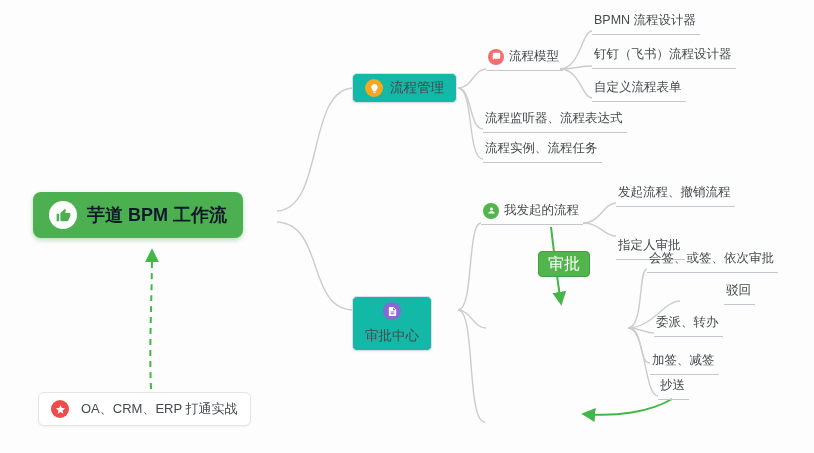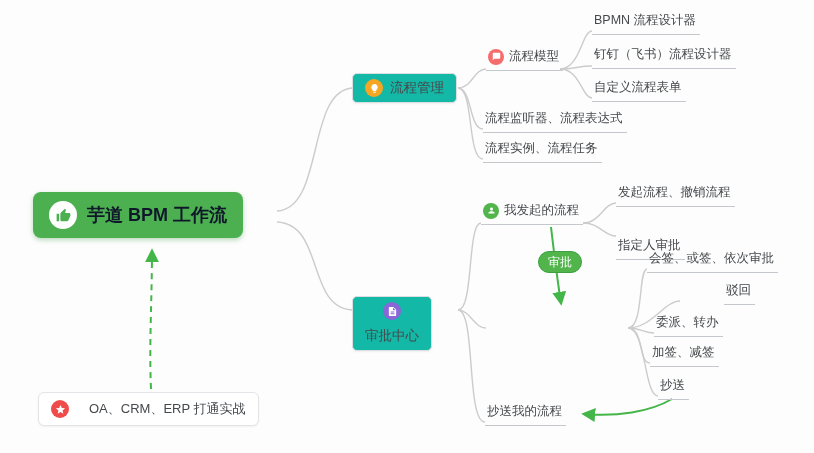--- a/index.html
+++ b/index.html
@@ -22,33 +22,33 @@
     background:var(--root-bg,#4cb050);color:#0f172a;
     font-size:18px;font-weight:bold;
     box-shadow:0 2px 5px rgba(60,150,64,.35);
   }
   .branch-box{
     gap:7px;padding:5px 12px;border-radius:5px;
     background:#14b8a6;border:1px solid #dcdfe2;
     font-size:13.5px;box-shadow:0 1px 2px rgba(0,0,0,.06);
   }
   .plain-box{
-    gap:20px;padding:7px 12px;border-radius:6px;
+    gap:12px;padding:7px 12px;border-radius:6px;
     background:#fff;border:1px solid #e2e4e7;
     font-size:13px;box-shadow:0 1px 2px rgba(0,0,0,.05);
   }
   .leaf{
     gap:5px;padding:0 4px 5px 2px;
     border-bottom:1.5px solid var(--underline,#c4c8cc);
     font-size:12.5px;
   }
   .badge{
-    position:absolute;padding:4px 9px;border-radius:11px;
+    position:absolute;padding:4px 9px;border-radius:4px;
     background:var(--badge-bg,#52b54b);border:1px solid #3da043;
-    color:#fff;font-size:12px;line-height:1;white-space:nowrap;
+    color:#fff;font-size:16px;line-height:1;white-space:nowrap;
   }
   .icon-circle{
     display:inline-flex;align-items:center;justify-content:center;
     border-radius:50%;flex:none;
   }
   .ic-root{width:28px;height:28px;background:#fff;}
   .ic-sm{width:18px;height:18px;}
   .ic-xs{width:16px;height:16px;}
   .ic-orange{background:var(--icon-orange,#f5a623);}
   .ic-red{background:var(--icon-red,#f56c6c);}
@@ -171,28 +171,25 @@
 
   <div class="node leaf" style="left:647px;top:250px;">
     <span>会签、或签、依次审批</span>
   </div>
   <div class="node leaf" style="left:680px;top:282px;margin-left:44px;">
     <span>驳回</span>
   </div>
   <div class="node leaf" style="left:654px;top:314px;">
     <span>委派、转办</span>
   </div>
-  <div class="node leaf" style="left:650px;top:344px;">
+  <div class="node leaf" style="left:650px;top:352px;">
     <span>加签、减签</span>
   </div>
   <div class="node leaf" style="left:658px;top:377px;">
     <span>抄送</span>
-  </div>
-  <div class="node leaf" style="left:485px;top:403px;">
-    <span>抄送我的流程</span>
   </div>
 
   <div class="node plain-box" style="left:38px;top:392px;">
     <span class="icon-circle ic-sm ic-star">
       <svg width="11" height="11" viewBox="0 0 24 24" fill="#fff">
           <path d="M12 17.27L18.18 21l-1.64-7.03L22 9.24l-7.19-.61L12 2 9.19 8.63 2 9.24l5.46 4.73L5.82 21z"></path>
         </svg>
     </span>
     <span>OA、CRM、ERP 打通实战</span>
   </div>

